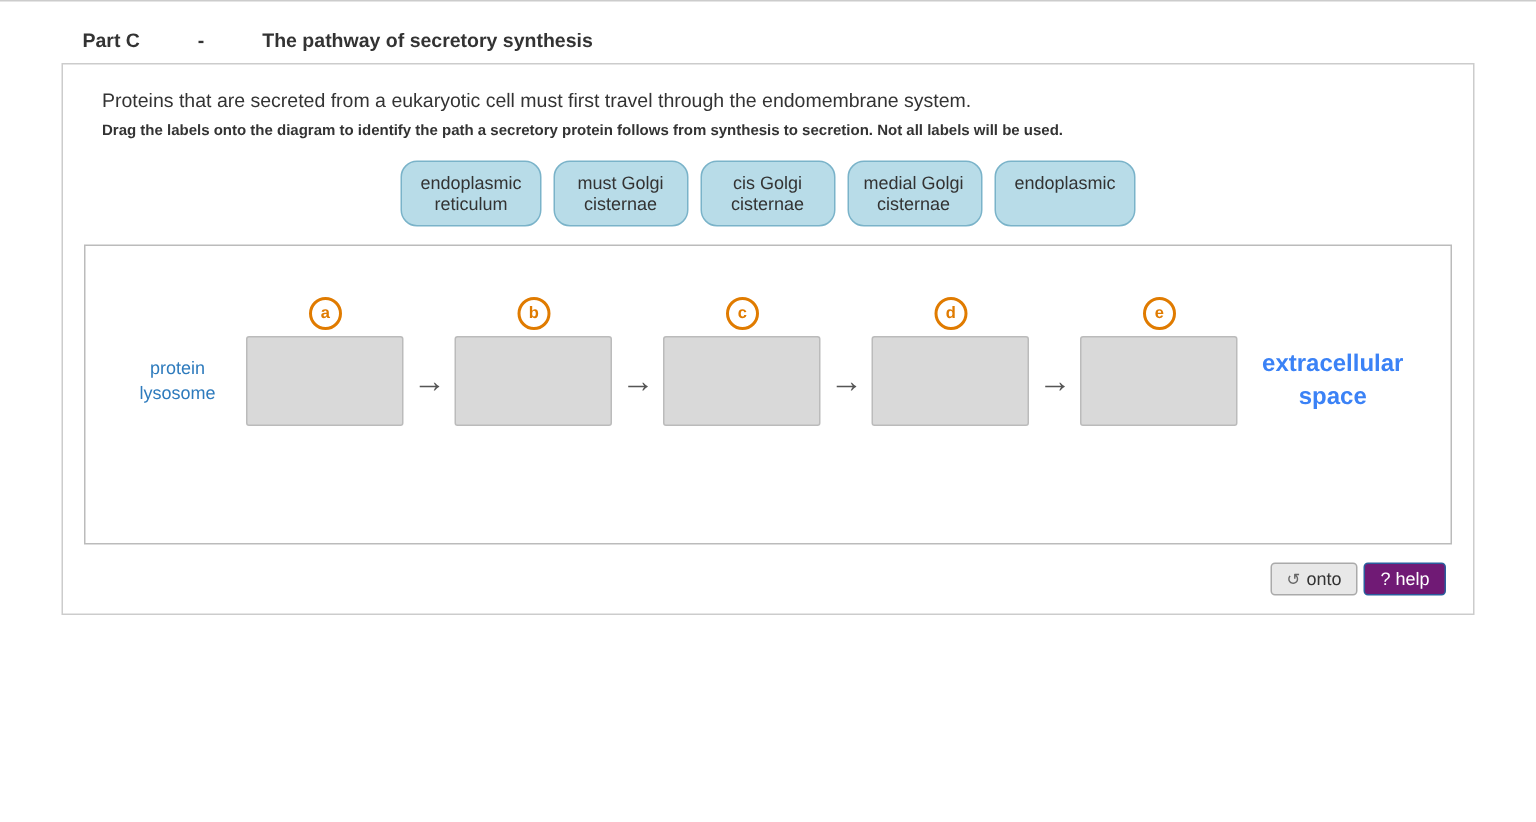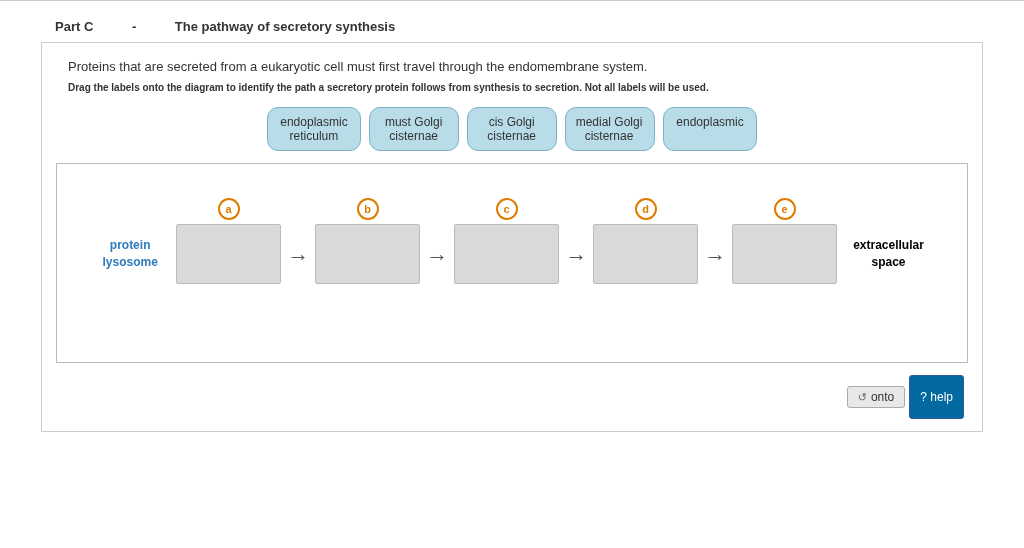--- a/index.html
+++ b/index.html
@@ -80,30 +80,30 @@
       flex-direction: row;
       align-items: center;
       justify-content: center;
       position: relative;
       margin-top: 30px;
     }
 
     .side-label-left {
       color: #2e7bbd;
       font-size: 12px;
-      font-weight: bold;
+      font-weight: normal;
       text-align: center;
       margin-right: 16px;
       min-width: 60px;
       line-height: 1.4;
     }
 
     .side-label-right {
-      color: #000000;
-      font-size: 12px;
+      color: #3b82f6;
+      font-size: 16px;
       font-weight: bold;
       text-align: center;
       margin-left: 16px;
       min-width: 60px;
       line-height: 1.4;
     }
 
     .pathway-row {
       display: flex;
       flex-direction: row;
@@ -172,24 +172,24 @@
       gap: 4px;
       color: #333;
     }
 
     .reset-icon {
       font-size: 11px;
       color: #666;
     }
 
     .help-btn {
-      background: #0369a1;
+      background: #701a75;
       border: 1px solid #2a5f9e;
       border-radius: 3px;
-      padding: 14px 10px;
+      padding: 3px 10px;
       font-size: 12px;
       cursor: pointer;
       color: #fff;
       display: flex;
       align-items: center;
       gap: 4px;
     }
   </style>
 </head>
 <body>

